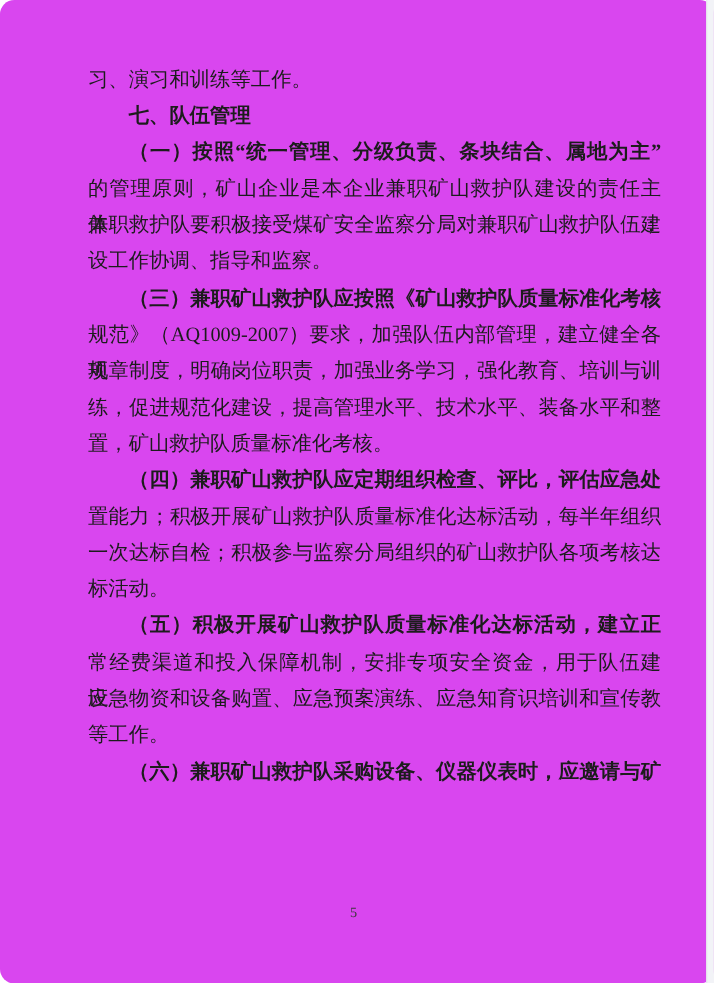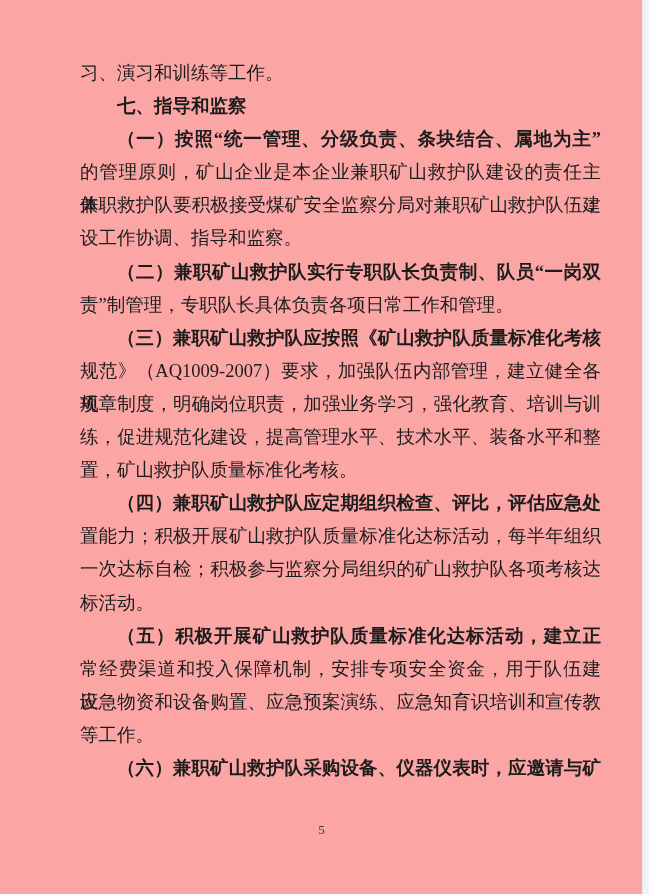--- a/index.html
+++ b/index.html
@@ -11,21 +11,22 @@
     height: 894px;
     background: #ffffff;
     overflow: hidden;
     position: relative;
     font-family: "Liberation Serif", "DejaVu Serif", serif;
     color: #1c1c1c;
   }
   .page {
     position: absolute;
     inset: 0;
-    background: #fca5a5;
+    background: #d946ef;
+    border-radius: 13px;
   }
   .doc-body {
     position: absolute;
     left: 80px;
     top: 57px;
     width: 521px;
     font-size: 18.5px;
   }
   .para { margin: 0; padding: 0; }
   .line {
@@ -62,31 +63,27 @@
 </style>
 </head>
 <body>
 
 <div class="page">
   <div class="doc-body">
       <div class="para body">
         <div class="line">习、演习和训练等工作。</div>
       </div>
       <div class="para heading">
-        <div class="line indent">七、指导和监察</div>
+        <div class="line indent">七、队伍管理</div>
       </div>
       <div class="para body">
         <div class="line fill indent">（一）按照“统一管理、分级负责、条块结合、属地为主”</div>
         <div class="line fill">的管理原则，矿山企业是本企业兼职矿山救护队建设的责任主体；</div>
         <div class="line fill">兼职救护队要积极接受煤矿安全监察分局对兼职矿山救护队伍建</div>
         <div class="line">设工作协调、指导和监察。</div>
-      </div>
-      <div class="para body">
-        <div class="line fill indent">（二）兼职矿山救护队实行专职队长负责制、队员“一岗双</div>
-        <div class="line">责”制管理，专职队长具体负责各项日常工作和管理。</div>
       </div>
       <div class="para body">
         <div class="line fill indent">（三）兼职矿山救护队应按照《矿山救护队质量标准化考核</div>
         <div class="line fill">规范》（AQ1009-2007）要求，加强队伍内部管理，建立健全各项</div>
         <div class="line fill">规章制度，明确岗位职责，加强业务学习，强化教育、培训与训</div>
         <div class="line fill">练，促进规范化建设，提高管理水平、技术水平、装备水平和整</div>
         <div class="line">置，矿山救护队质量标准化考核。</div>
       </div>
       <div class="para body">
         <div class="line fill indent">（四）兼职矿山救护队应定期组织检查、评比，评估应急处</div>

